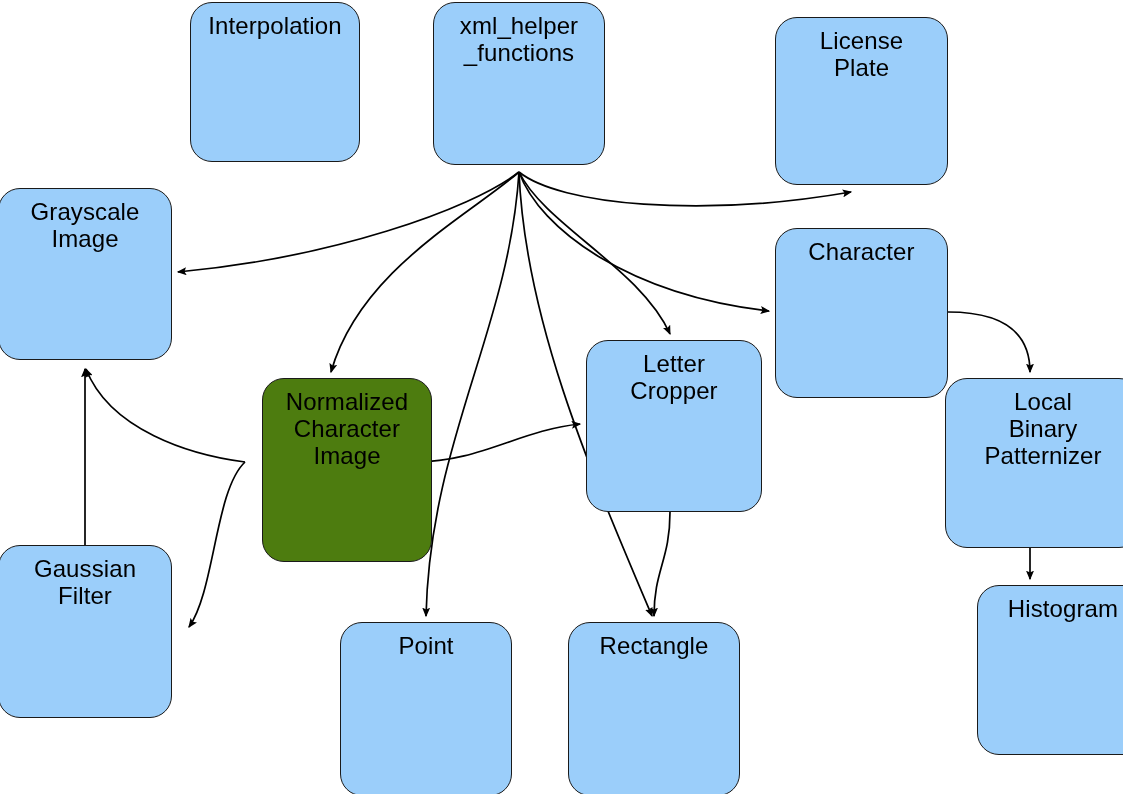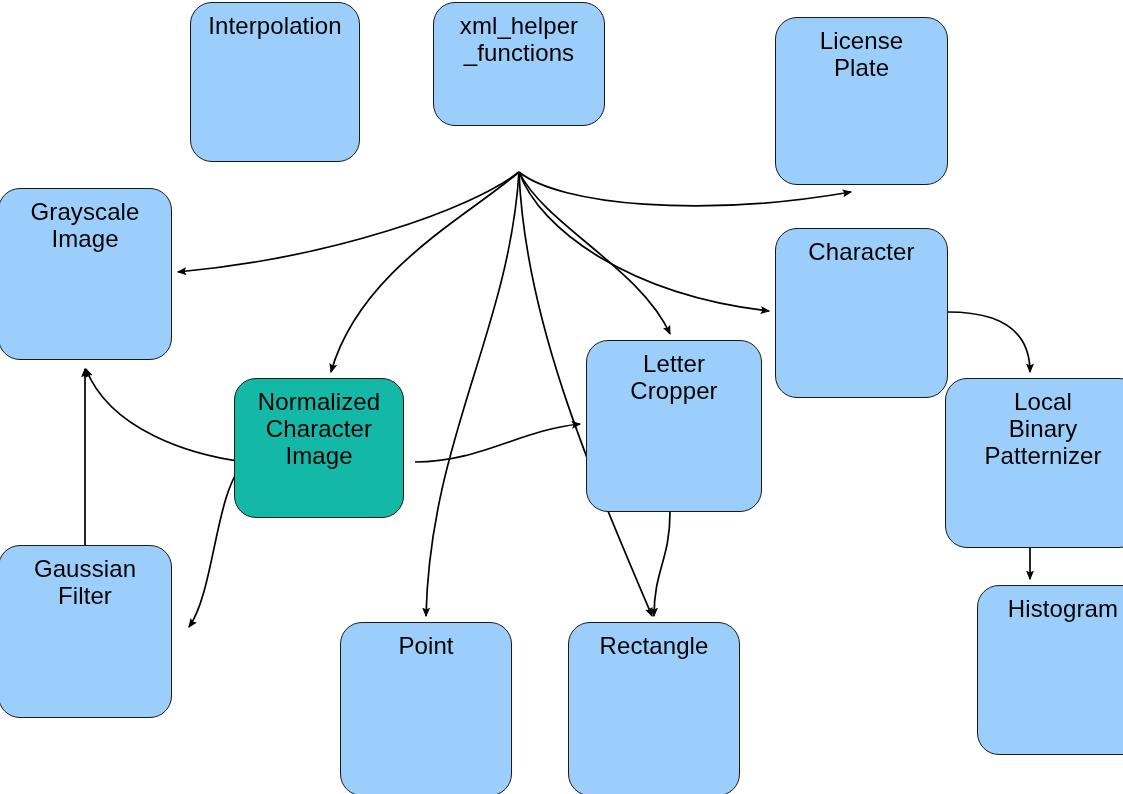--- a/index.html
+++ b/index.html
@@ -61,30 +61,30 @@
         <path d="M 1030,548 L 1030,579" stroke="#000000"></path>
         <path d="M 245,462 C 190,455 110,430 86,369" stroke="#000000"></path>
         <path d="M 245,462 C 215,490 215,590 189,627" stroke="#000000"></path>
         <path d="M 415,462 C 480,462 520,430 580,424" stroke="#000000"></path>
         <path d="M 85,545 L 85,369" stroke="#000000"></path>
         <path d="M 670,512 C 670,560 654,570 654,616" stroke="#000000"></path>
       </g>
   </svg>
 
   <div class="node" style="left: 190px; top: 2px; width: 170px; height: 160px; background: rgb(155, 206, 250); border-color: rgb(26, 26, 26);">Interpolation</div>
-  <div class="node" style="left: 433px; top: 2px; width: 172px; height: 124px; background: rgb(155, 206, 250); border-color: rgb(26, 26, 26);">xml_helper
+  <div class="node" style="left: 433px; top: 2px; width: 172px; height: 163px; background: rgb(155, 206, 250); border-color: rgb(26, 26, 26);">xml_helper
 _functions</div>
   <div class="node" style="left: 775px; top: 2px; width: 173px; height: 168px; background: rgb(155, 206, 250); border-color: rgb(26, 26, 26); margin-top: 15px;">License
 Plate</div>
   <div class="node" style="left: -2px; top: 188px; width: 174px; height: 172px; background: rgb(155, 206, 250); border-color: rgb(26, 26, 26);">Grayscale
 Image</div>
   <div class="node" style="left: 775px; top: 228px; width: 173px; height: 170px; background: rgb(155, 206, 250); border-color: rgb(26, 26, 26);">Character</div>
   <div class="node" style="left: 586px; top: 340px; width: 176px; height: 172px; background: rgb(155, 206, 250); border-color: rgb(26, 26, 26);">Letter
 Cropper</div>
-  <div class="node" style="left: 234px; top: 378px; width: 170px; height: 140px; background: #14b8a6; border-color: rgb(26, 26, 26);">Normalized
+  <div class="node" style="left: 262px; top: 378px; width: 170px; height: 184px; background: #4d7c0f; border-color: rgb(26, 26, 26);">Normalized
 Character
 Image</div>
   <div class="node" style="left: 945px; top: 378px; width: 196px; height: 170px; background: rgb(155, 206, 250); border-color: rgb(26, 26, 26);">Local
 Binary
 Patternizer</div>
   <div class="node" style="left: -2px; top: 545px; width: 174px; height: 173px; background: rgb(155, 206, 250); border-color: rgb(26, 26, 26);">Gaussian
 Filter</div>
   <div class="node" style="left: 945px; top: 585px; width: 172px; height: 170px; background: rgb(155, 206, 250); border-color: rgb(26, 26, 26); margin-left: 32px;">Histogram</div>
   <div class="node" style="left: 340px; top: 622px; width: 172px; height: 174px; background: rgb(155, 206, 250); border-color: rgb(26, 26, 26);">Point</div>
   <div class="node" style="left: 568px; top: 622px; width: 172px; height: 174px; background: rgb(155, 206, 250); border-color: rgb(26, 26, 26);">Rectangle</div>

